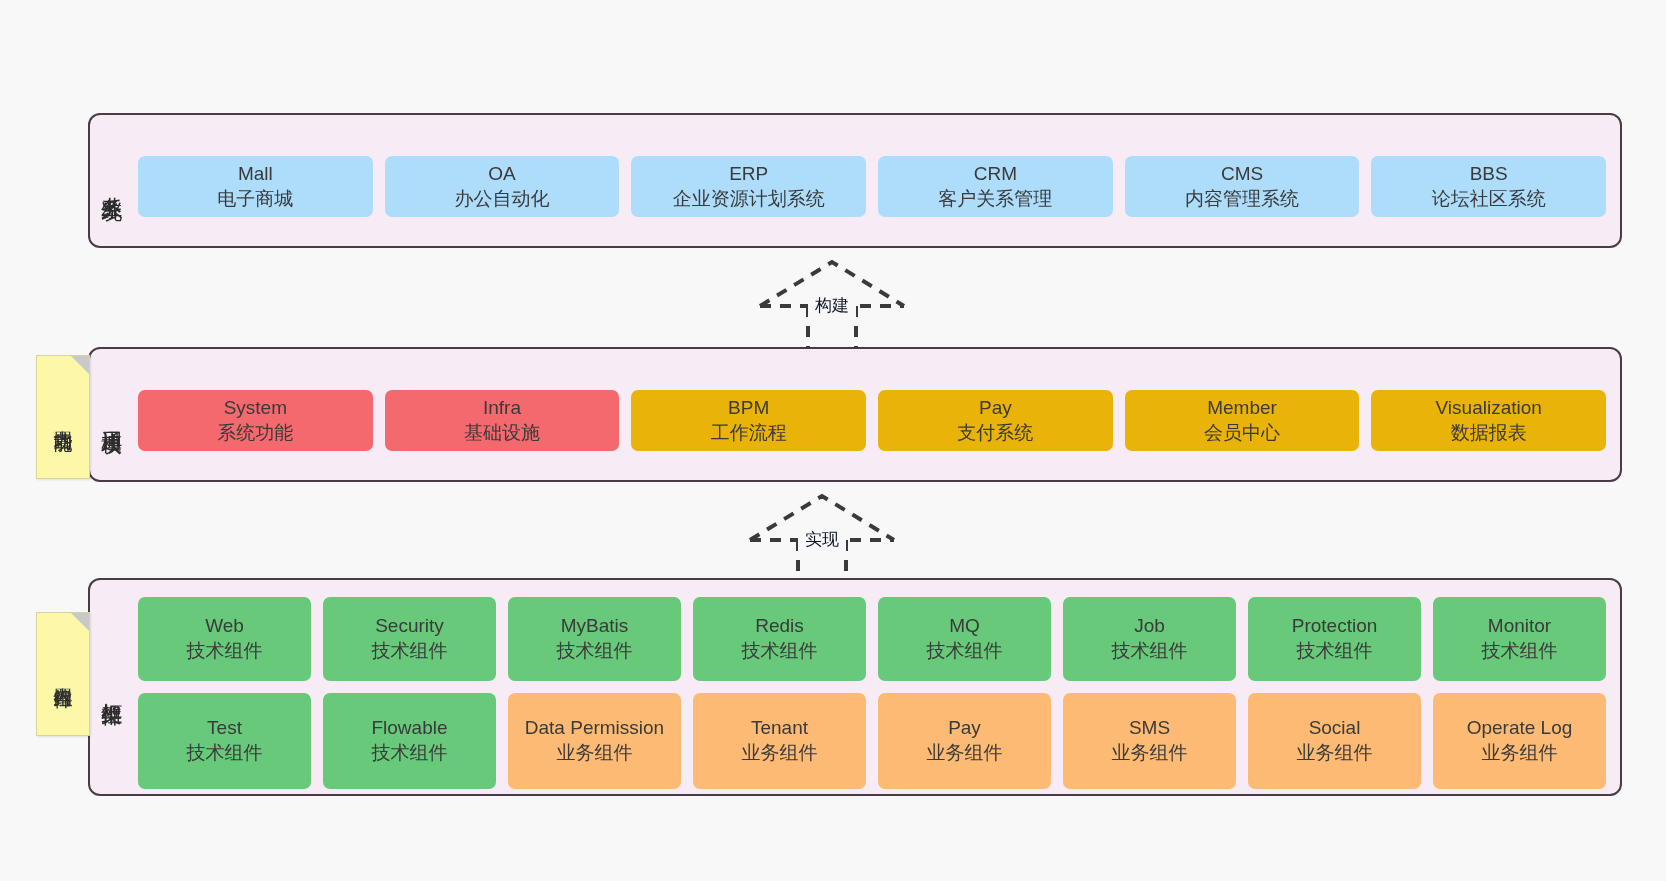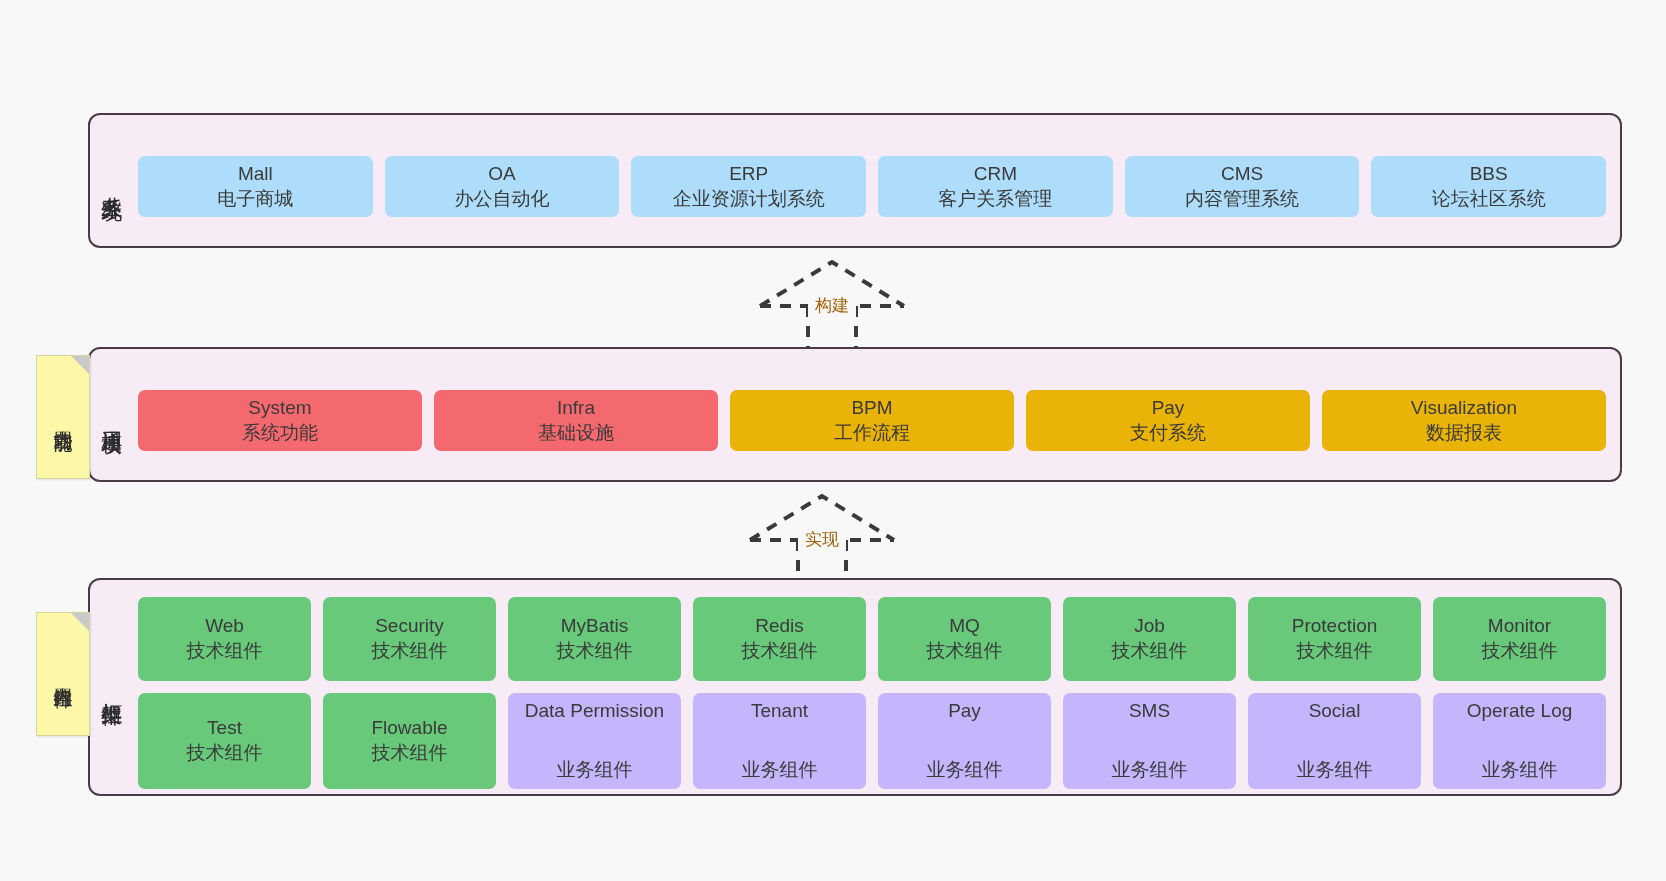--- a/index.html
+++ b/index.html
@@ -68,21 +68,21 @@
   }
   .card .en{white-space:nowrap;}
   .card .cn{white-space:nowrap;}
   .card.wrap .en{white-space:normal;}
 
   
   .c-blue       {background:#aeddfb;}
   .c-red        {background:#f4696e;}
   .c-pink       {background:#eab308;}
   .c-green      {background:#67c979;}
-  .c-lightgreen {background:#c4b5fd;justify-content:space-between;}
+  .c-lightgreen {background:#fdba74;}
 
   
   .note{
     position:absolute;
     width:54px;
     background:#fcf8a8;
     border:1px solid #d8d4a0;
     box-sizing:border-box;
     display:flex;
     align-items:center;
@@ -104,21 +104,21 @@
     border-left:18px solid transparent;
   }
 
   
   .arrow{position:absolute;}
 
   
   .arrow-label{
     position:absolute;
     font-size:17px;
-    color:#a16207;
+    color:#0f172a;
     background:transparent;
     white-space:nowrap;
   }
 </style>
 </head>
 <body>
 
 <div class="stage">
 
   <div class="layer" id="layer-0" style="left:88px;top:113px;width:1534px;height:135px;">
@@ -178,20 +178,24 @@
           <span class="en">Infra</span>
           <span class="cn">基础设施</span>
         </div>
         <div class="card c-pink">
           <span class="en">BPM</span>
           <span class="cn">工作流程</span>
         </div>
         <div class="card c-pink">
           <span class="en">Pay</span>
           <span class="cn">支付系统</span>
+        </div>
+        <div class="card c-pink">
+          <span class="en">Member</span>
+          <span class="cn">会员中心</span>
         </div>
         <div class="card c-pink">
           <span class="en">Visualization</span>
           <span class="cn">数据报表</span>
         </div>
       </div>
     </div>
   </div>
 
   <div class="note" style="left:36px;top:355px;height:124px;">

